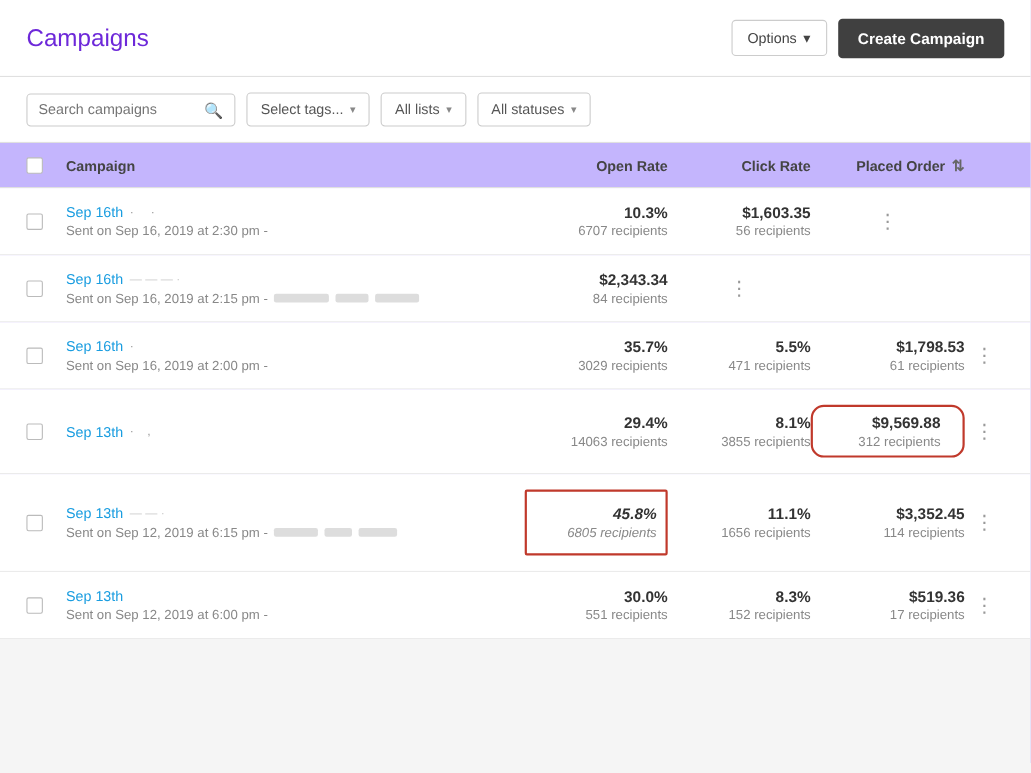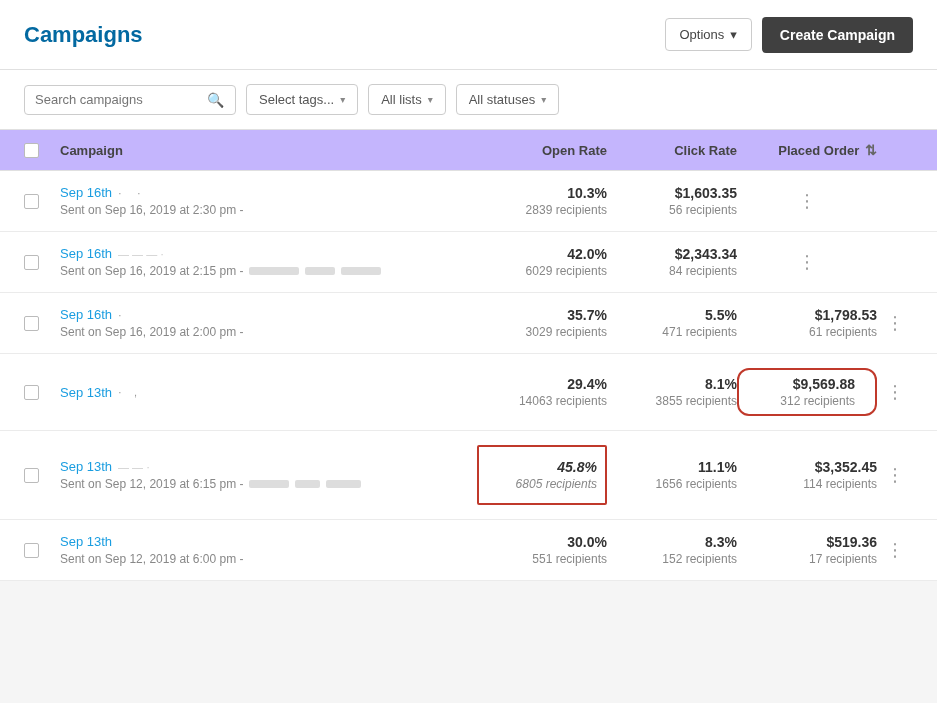--- a/index.html
+++ b/index.html
@@ -1,25 +1,25 @@
 <!DOCTYPE html>
 <html><head>
   <meta charset="utf-8">
   <style>
     * { box-sizing: border-box; margin: 0; padding: 0; }
     body { font-family: -apple-system, BlinkMacSystemFont, 'Segoe UI', Arial, sans-serif; background: #f5f5f5; font-size: 13px; color: #333; }
 
     .top-bar { background: #fff; border-bottom: 1px solid #e0e0e0; padding: 0 24px; display: flex; align-items: center; justify-content: space-between; height: 70px; }
-    .page-title { font-size: 22px; font-weight: 700; color: #0369a1; }
+    .page-title { font-size: 22px; font-weight: 400; color: #6d28d9; }
     .header-actions { display: flex; align-items: center; gap: 10px; }
     .btn-options { background: #fff; border: 1px solid #ccc; color: #444; padding: 8px 14px; border-radius: 4px; font-size: 13px; cursor: pointer; display: flex; align-items: center; gap: 6px; }
     .btn-create { background: #404040; border: none; color: #fff; padding: 10px 18px; border-radius: 4px; font-size: 14px; font-weight: 600; cursor: pointer; }
 
     .toolbar { background: #fff; border-bottom: 1px solid #e0e0e0; padding: 14px 24px; display: flex; align-items: center; gap: 10px; }
-    .search-box { display: flex; align-items: center; border: 1px solid #ccc; border-radius: 4px; padding: 6px 10px; background: #fff; width: 212px; gap: 6px; }
+    .search-box { display: flex; align-items: center; border: 1px solid #ccc; border-radius: 4px; padding: 6px 10px; background: #fff; width: 190px; gap: 6px; }
     .search-box input { border: none; outline: none; font-size: 13px; color: #555; width: 100%; background: transparent; }
     .search-icon-svg { color: #999; font-size: 14px; }
     .dropdown-btn { border: 1px solid #ccc; border-radius: 4px; padding: 7px 12px; background: #fff; cursor: pointer; display: flex; align-items: center; gap: 6px; color: #555; font-size: 13px; }
     .chevron { font-size: 10px; color: #888; }
 
     .table-container { background: #c4b5fd; margin: 0; }
     .table-header { display: grid; grid-template-columns: 36px 1fr 130px 130px 140px 36px; align-items: center; padding: 12px 24px; border-bottom: 1px solid #e0e0e0; font-weight: 600; font-size: 13px; color: #444; }
     .table-header .col-campaign { }
     .table-header .col-metric { text-align: right; }
     .table-header .col-filter { display: flex; align-items: center; justify-content: flex-end; cursor: pointer; }
@@ -101,21 +101,21 @@
       <div class="campaign-name">
         <span>Sep 16th</span>
         <span style="color:#999;font-size:11px;">· &nbsp; &nbsp; ·</span>
       </div>
       <div class="campaign-sub">
         <span>Sent on Sep 16, 2019 at 2:30 pm -</span>
       </div>
     </div>
     <div class="metric-cell">
       <div class="metric-primary">10.3%</div>
-      <div class="metric-secondary">2839 recipients</div>
+      <div class="metric-secondary">6707 recipients</div>
     </div>
     <div class="metric-cell">
       <div class="metric-primary">$1,603.35</div>
       <div class="metric-secondary">56 recipients</div>
     </div>
     <div class="menu-btn">⋮</div>
   </div>
 
   <div class="table-row">
     <div class="checkbox-cell">
@@ -127,24 +127,20 @@
         <span style="color:#ccc;font-size:11px;">— — —  ·</span>
       </div>
       <div class="campaign-sub">
         <span>Sent on Sep 16, 2019 at 2:15 pm -</span>
         <span class="blur-line" style="width:50px;"></span>
         <span class="blur-line" style="width:30px;"></span>
         <span class="blur-line" style="width:40px;"></span>
       </div>
     </div>
     <div class="metric-cell">
-      <div class="metric-primary">42.0%</div>
-      <div class="metric-secondary">6029 recipients</div>
-    </div>
-    <div class="metric-cell">
       <div class="metric-primary">$2,343.34</div>
       <div class="metric-secondary">84 recipients</div>
     </div>
     <div class="menu-btn">⋮</div>
   </div>
 
   <div class="table-row">
     <div class="checkbox-cell">
       <div class="checkbox"></div>
     </div>

